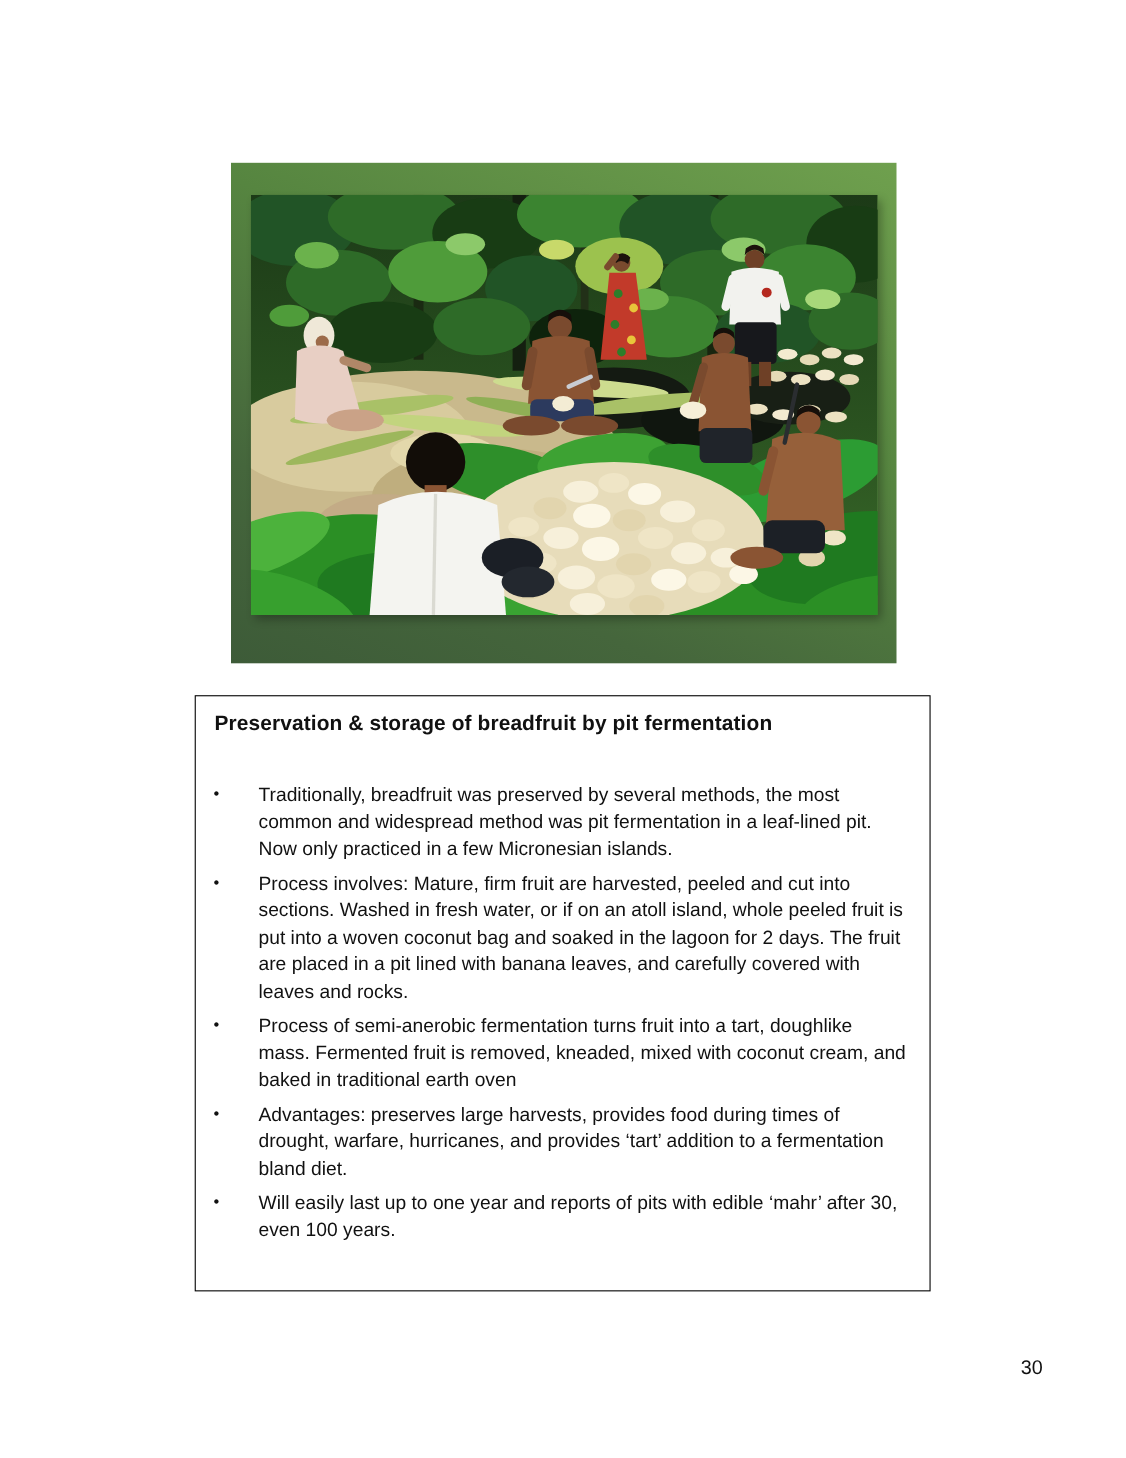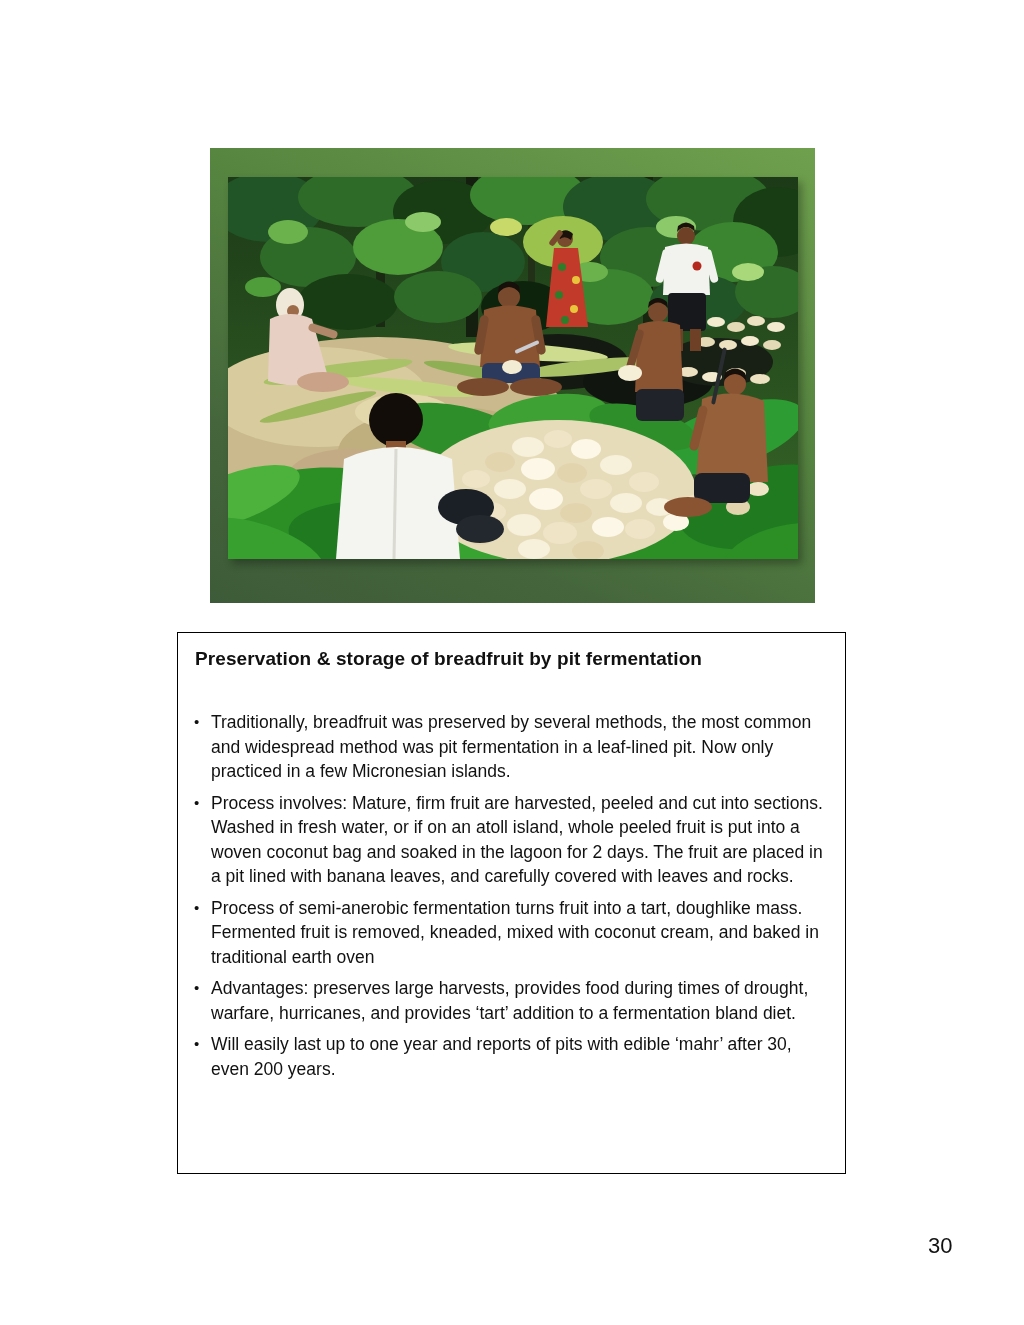--- a/index.html
+++ b/index.html
@@ -48,25 +48,25 @@
   }
   ul.bullets li {
     display: flex;
     margin-bottom: 7px;
   }
   ul.bullets .marker {
     flex: 0 0 17px;
     width: 17px;
     font-size: 15px;
   }
-  ul.bullets .btext { flex: 1 1 auto; max-width: 622px; }
+  ul.bullets .btext { flex: 1 1 auto; max-width: 622px; margin-left: 24px; }
   .page-number {
     position: absolute;
     left: 928px; top: 1233px;
-    font-size: 22px;
+    font-size: 18px;
   }
 </style>
 </head>
 <body>
 
 <div class="photo-frame">
   <div class="photo">
     <svg width="570" height="382" viewBox="0 0 570 382" xmlns="http://www.w3.org/2000/svg">
       <defs>
         <linearGradient id="jungle" x1="0" y1="0" x2="0" y2="1">
@@ -288,18 +288,18 @@
     <li>
       <span class="marker">•</span>
       <span class="btext">Process of semi-anerobic fermentation turns fruit into a tart, doughlike mass. Fermented fruit is removed, kneaded, mixed with coconut cream, and baked in traditional earth oven</span>
     </li>
     <li>
       <span class="marker">•</span>
       <span class="btext">Advantages: preserves large harvests, provides food during times of drought, warfare, hurricanes, and provides ‘tart’ addition to a fermentation bland diet.</span>
     </li>
     <li>
       <span class="marker">•</span>
-      <span class="btext">Will easily last up to one year and reports of pits with edible ‘mahr’ after 30, even 200 years.</span>
+      <span class="btext">Will easily last up to one year and reports of pits with edible ‘mahr’ after 30, even 100 years.</span>
     </li>
   </ul>
 </div>
 
 <div class="page-number">30</div>
 
 </body></html>

